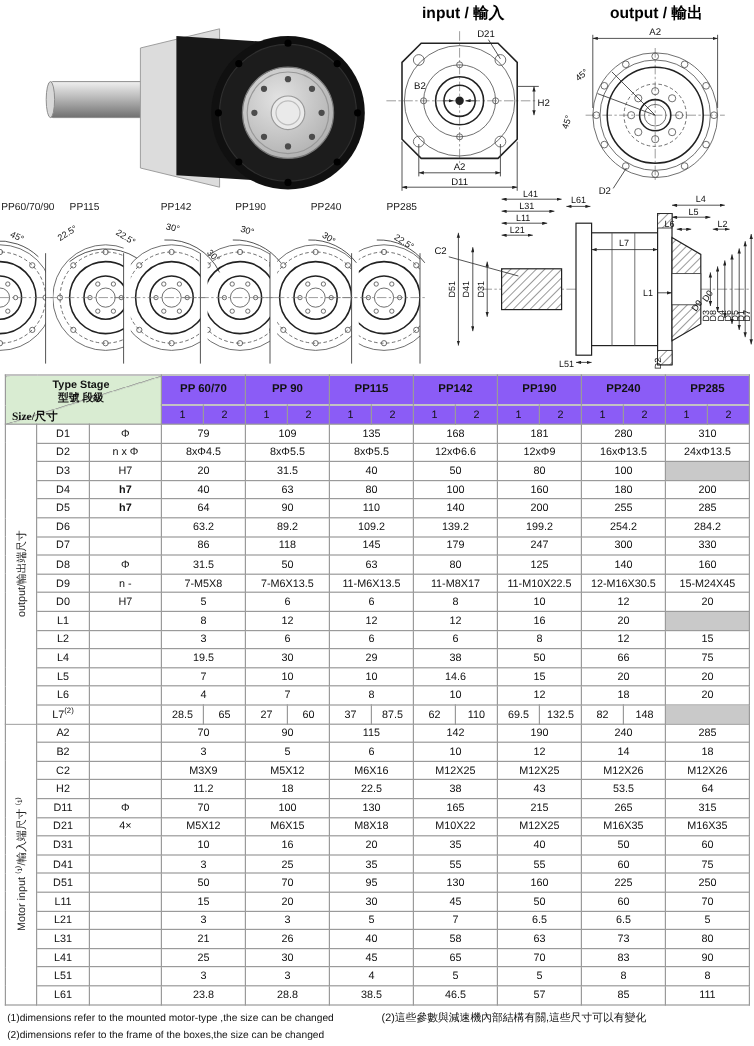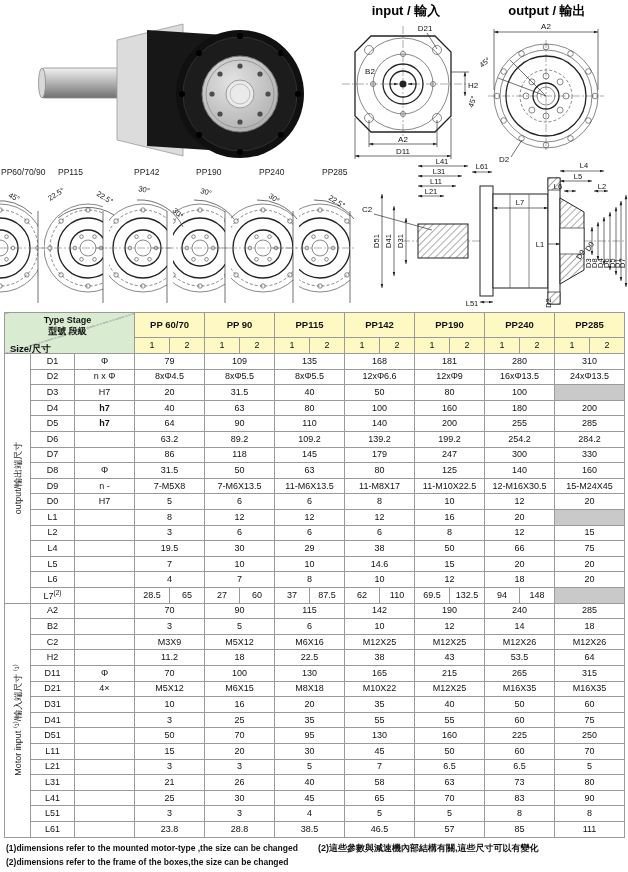--- a/index.html
+++ b/index.html
@@ -14,37 +14,37 @@
   .facelab{font-size:8.5px;fill:#222;}
   .thin{fill:none;stroke:#555;stroke-width:0.7;}
   .mid{fill:none;stroke:#222;stroke-width:1.3;}
   .dim{stroke:#333;stroke-width:0.7;fill:none;}
   .cl{stroke:#777;stroke-width:0.6;stroke-dasharray:8 2 2 2;fill:none;}
   
   .spec{border-collapse:collapse;table-layout:fixed;width:620px;font-size:9px;}
   .spec td,.spec th{border:1px solid #9a9a9a;padding:0;text-align:center;height:14.6px;
                     line-height:1;overflow:hidden;white-space:nowrap;font-weight:normal;}
   .spec th.pp{font-weight:bold;font-size:9.5px;}
-  .hgreen{background:#fef9c3;}
+  .hgreen{background:#8b5cf6;}
   .hrow1 th{height:24px;}
   .hrow2 th{height:15px;}
   td.corner{background:
      linear-gradient(to bottom right, rgba(0,0,0,0) 49.5%, #999 49.5%, #999 50.5%, rgba(0,0,0,0) 50.5%),
      #d9ecd2;vertical-align:top;}
   .c-top{text-align:center;padding:2px 4px 0 0;font-weight:bold;font-size:9px;line-height:1.2;}
-  .c-bottom{text-align:left;padding:7px 0 0 5px;font-weight:bold;font-size:9.5px;}
+  .c-bottom{text-align:left;padding:7px 0 0 5px;font-weight:bold;font-size:9.5px;font-family:Liberation Serif, serif;}
   td.vlabel{position:relative;background:#fff;}
   td.vlabel .vtext{position:absolute;left:50%;top:50%;transform:translate(-50%,-50%) rotate(-90deg);
                    white-space:nowrap;font-size:9px;color:#222;}
   td.dim{font-size:9px;}
   td.sym{font-size:9px;}
   td.sym.b{font-weight:bold;}
   td.gray{background:#c9c9c9;}
   sup{font-size:6.5px;}
-  .fnotes{font-size:8.5px;font-weight:bold;line-height:13.5px;color:#111;}
+  .fnotes{font-size:8.5px;font-weight:normal;line-height:13.5px;color:#111;}
   .fnotes.cn{font-size:9px;}
 </style>
 </head>
 <body>
 
 <div id="page">
 
   <svg class="abs" style="left:35px;top:8px;" width="270" height="152" viewBox="0 0 270 152">
     <defs>
       <linearGradient id="shaftG" x1="0" y1="0" x2="0" y2="1">
@@ -87,21 +87,21 @@
           <circle cx="177" cy="86" r="2.6"></circle>
           <circle cx="185" cy="66" r="2.6"></circle>
         <circle cx="205" cy="58" r="2.6"></circle>
           <circle cx="225" cy="66" r="2.6"></circle>
       </g>
       <circle cx="205" cy="86" r="14" fill="#eaeaea" stroke="#9a9a9a"></circle>
       <circle cx="205" cy="86" r="10" fill="none" stroke="#bdbdbd"></circle>
     </g>
   </svg>
 
-  <div class="abs" style="left:330px;top:2px;width:152px;">
+  <div class="abs" style="left:310px;top:2px;width:152px;">
     <div class="dtitle">input / 輸入</div>
     <svg width="150" height="144" viewBox="0 0 150 144">
       <defs>
         <marker id="iaE" markerWidth="7" markerHeight="5" refX="6" refY="2" orient="auto">
           <path d="M0,0 L6,2 L0,4 Z" fill="#222"></path>
           </marker>
         <marker id="iaS" markerWidth="7" markerHeight="5" refX="0" refY="2" orient="auto">
           <path d="M6,0 L0,2 L6,4 Z" fill="#222"></path>
           </marker>
       </defs>
@@ -663,21 +663,21 @@
           <td>28.5</td>
           <td>65</td>
           <td>27</td>
           <td>60</td>
           <td>37</td>
           <td>87.5</td>
           <td>62</td>
           <td>110</td>
           <td>69.5</td>
           <td>132.5</td>
-          <td>94</td>
+          <td>82</td>
           <td>148</td>
           <td colspan="2" class="gray"></td>
         </tr>
         <tr>
           <td rowspan="15" class="vlabel">
             <span class="vtext">Motor input ⁽¹⁾/輸入端尺寸 ⁽¹⁾</span>
           </td>
           <td class="dim">A2</td>
           <td class="sym"></td>
           <td colspan="2">70</td>

